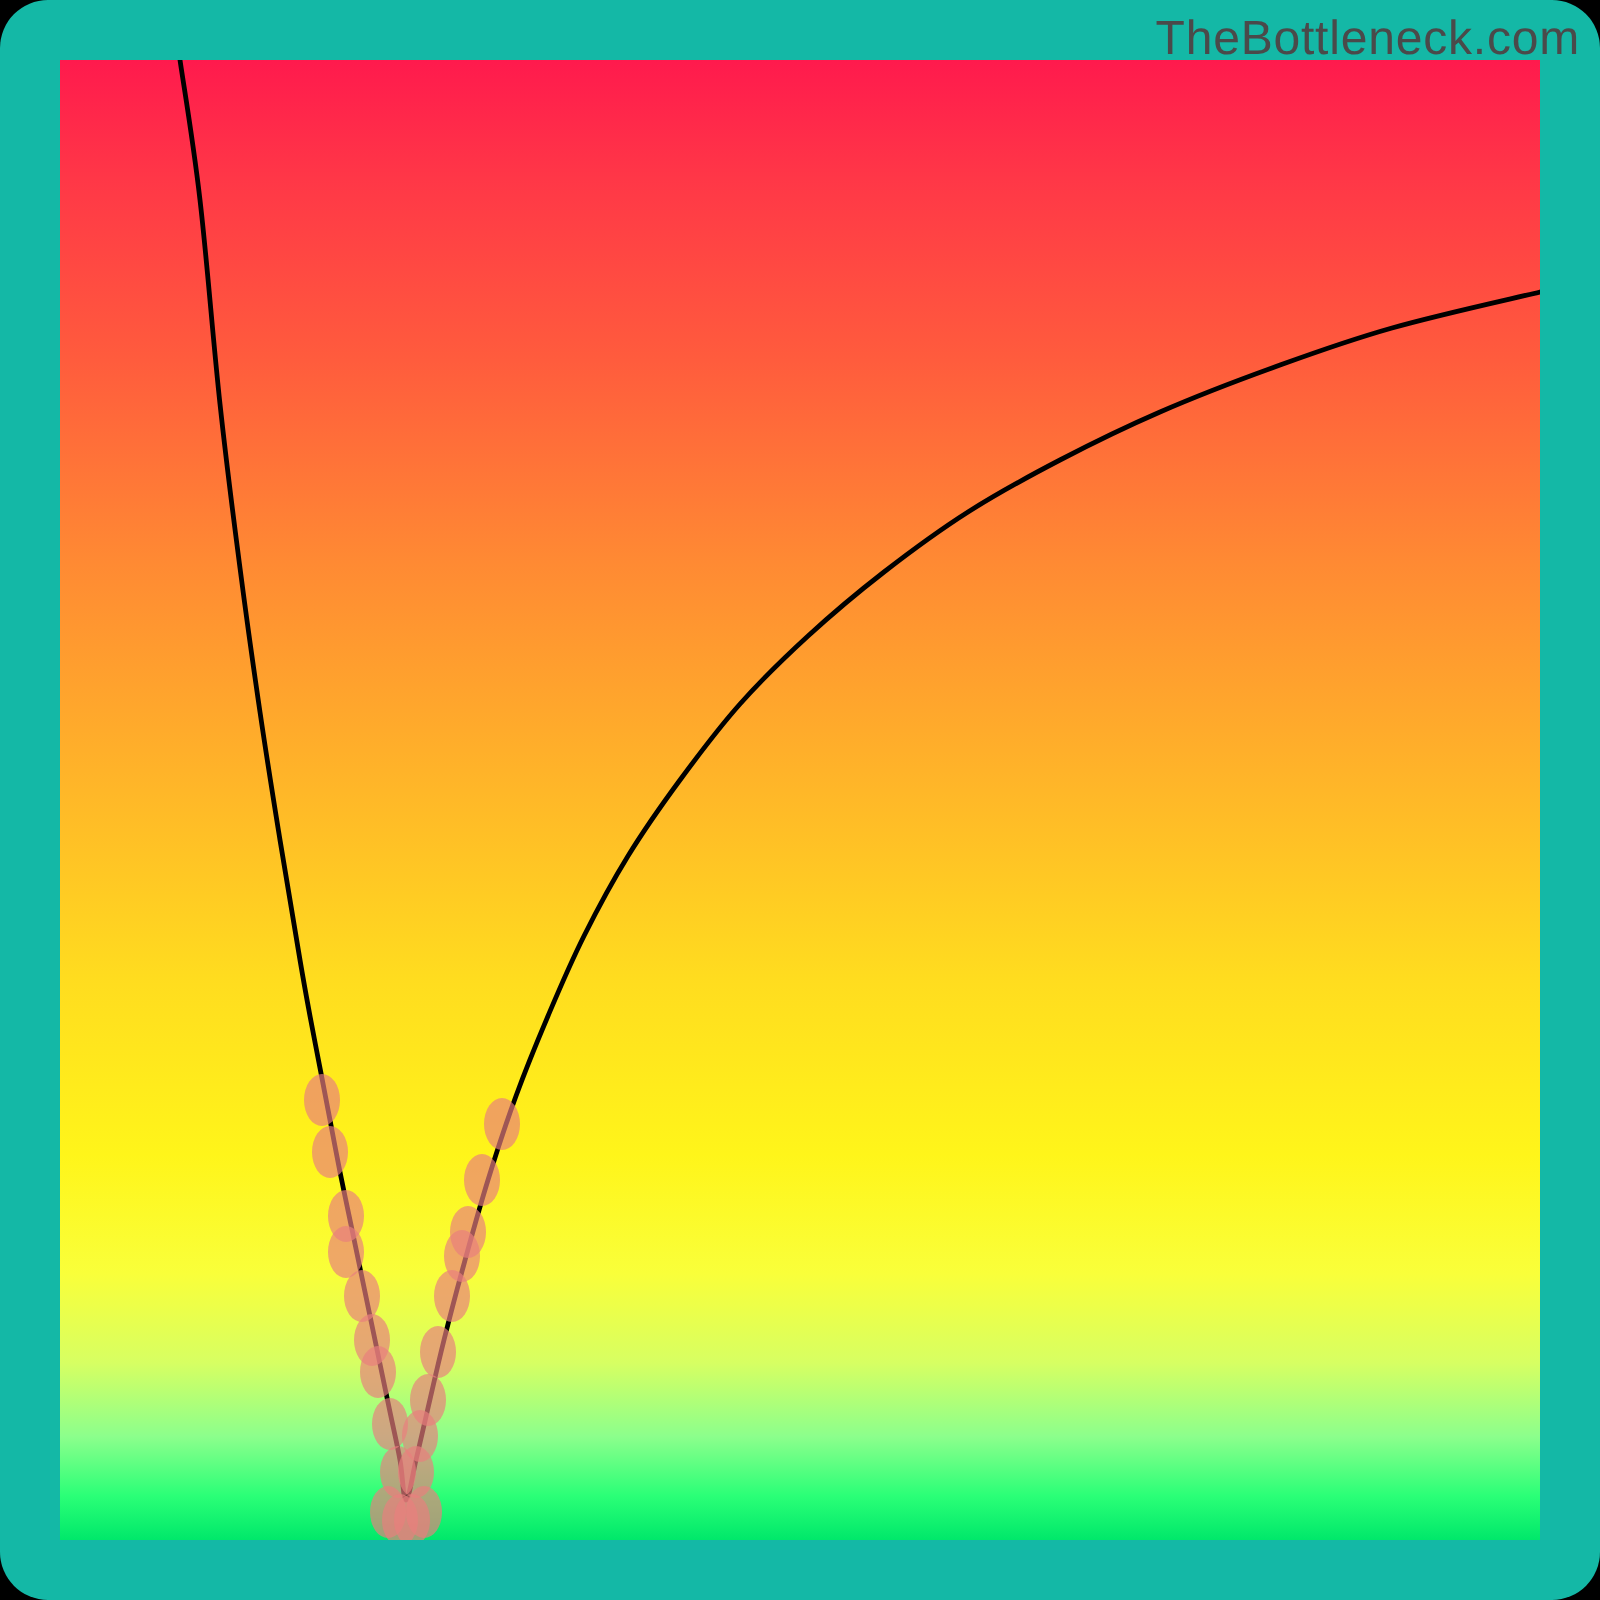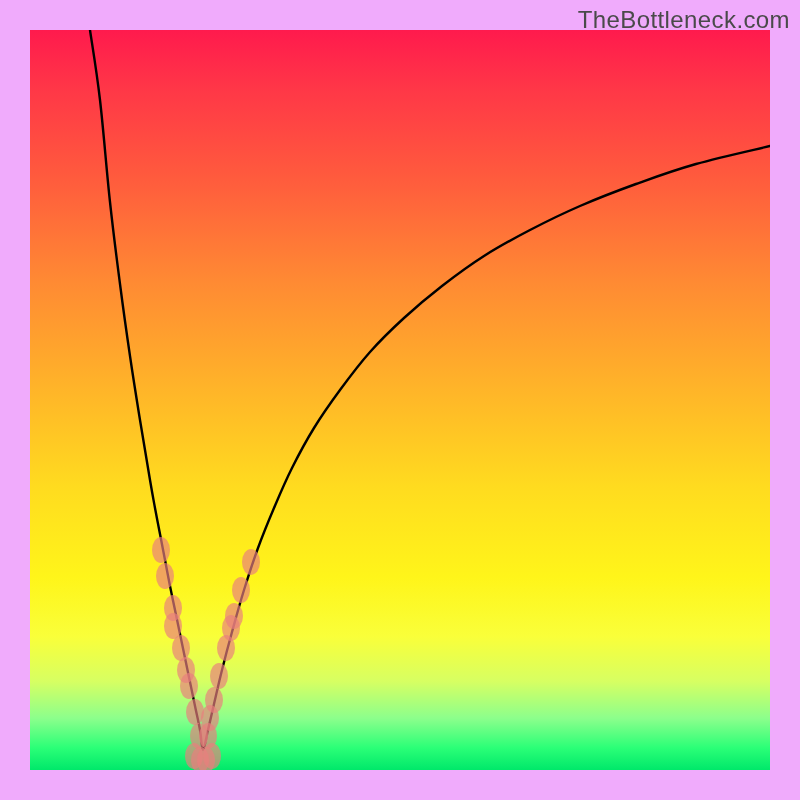--- a/index.html
+++ b/index.html
@@ -10,21 +10,22 @@
     overflow: hidden;
     background: #000;
     font-family: Arial, Helvetica, sans-serif;
   }
   .frame {
     position: absolute;
     left: 0;
     top: 0;
     width: 800px;
     height: 800px;
-    background: #f0abfc;
+    background: #14b8a6;
+    border-radius: 24px;
   }
   .plot {
     position: absolute;
     left: 30px;
     top: 30px;
     width: 740px;
     height: 740px;
     background: linear-gradient(to bottom,
       #ff1a4d 0%,
       #ff3747 8%,

